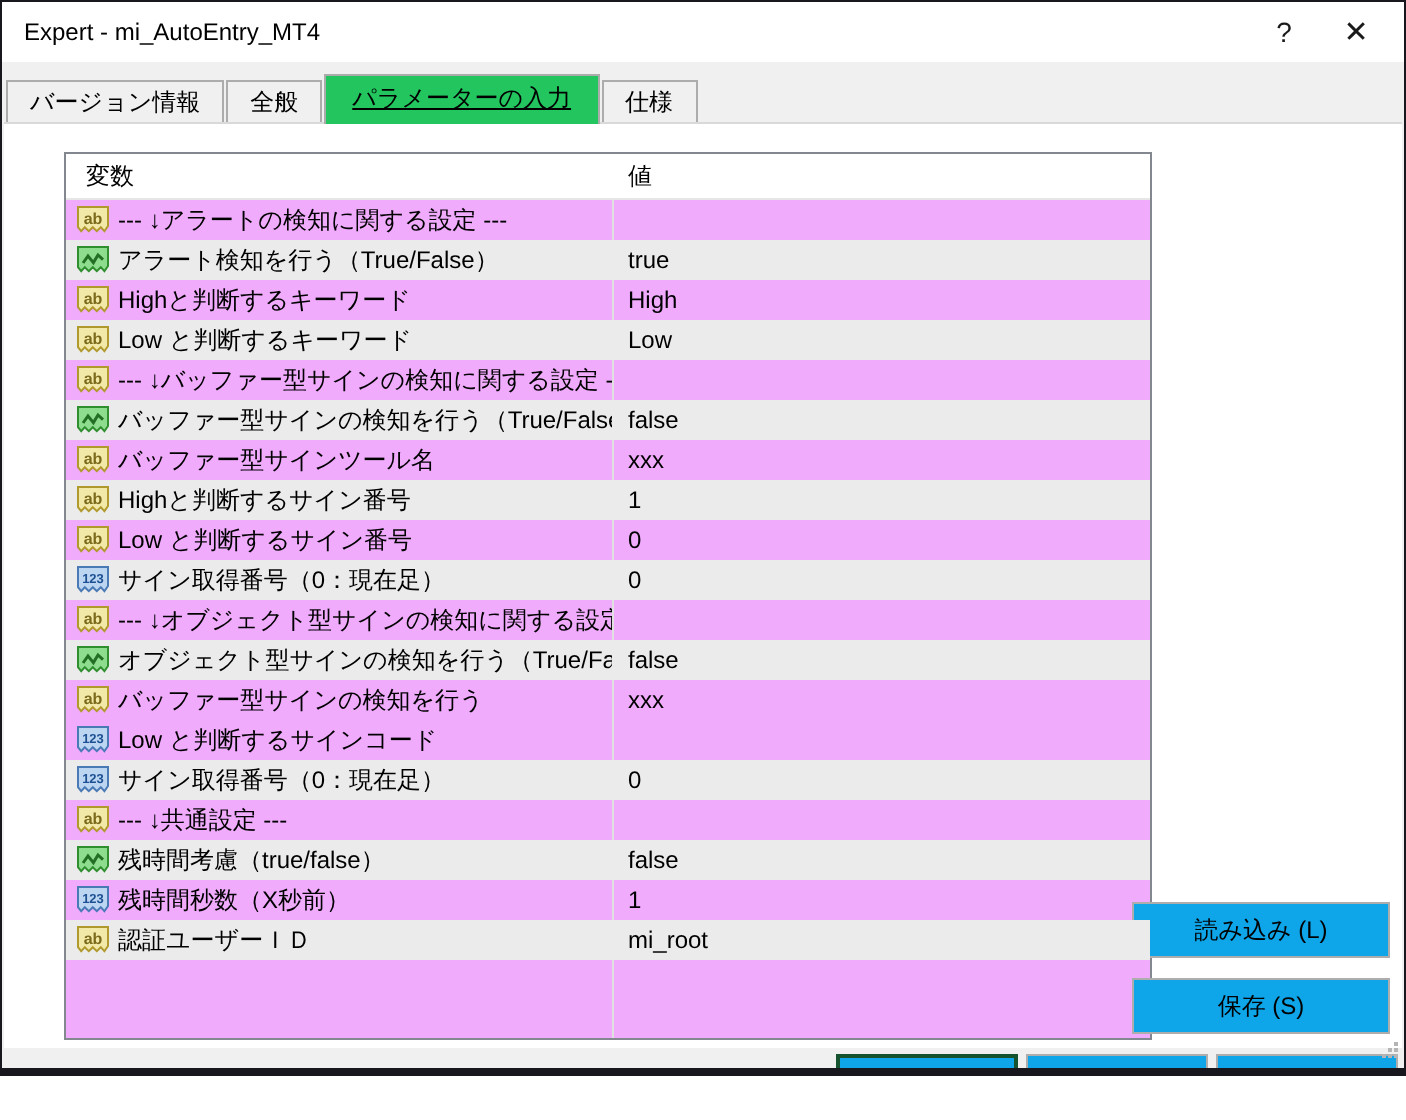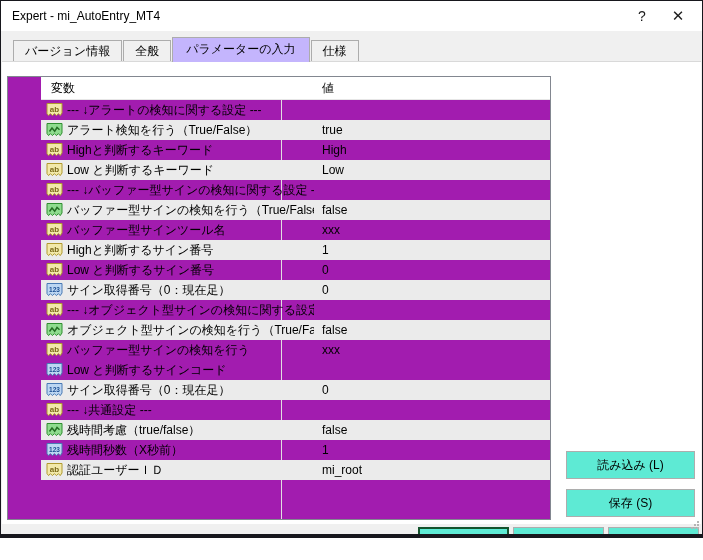--- a/index.html
+++ b/index.html
@@ -29,57 +29,57 @@
   .cap-btn {
     position: absolute; top: 0; width: 32px; height: 30px;
     display: flex; align-items: center; justify-content: center;
     font-size: 14px; color: #1a1a1a; background: transparent; border: none;
     cursor: default;
   }
   .cap-help  { right: 44px; }
   .cap-close { right: 8px; font-size: 15px; }
   
   .tabstrip {
-    position: absolute; left: 12px; top: 39px; height: 22px;
+    position: absolute; left: 2px; top: 39px; height: 22px;
     display: flex; align-items: flex-end;
   }
   .tab {
     height: 22px; line-height: 20px;
     padding: 0 11px;
     background: #f0f0f0;
     border: 1px solid #acacac;
     border-bottom: none;
     margin-right: 1px;
     font-size: 12px;
     position: relative;
     white-space: nowrap;
   }
   .tab.active {
     height: 25px; line-height: 23px;
     margin-top: -3px;
-    background: #c4b5fd;
+    background: #22c55e;
     border-color: #acacac;
     padding: 0 13px;
     z-index: 3;
+    text-decoration: underline;
   }
   
   .tabpage {
     position: absolute; left: 1px; right: 1px; top: 60px; height: 463px;
     background: #ffffff;
     border-top: 1px solid #d9d9d9;
     z-index: 1;
   }
   
   .ptable {
-    position: absolute; left: 5px; top: 14px;
+    position: absolute; left: 30px; top: 14px;
     width: 544px; height: 444px;
     border: 1px solid #828790;
-    background: #a21caf;
+    background: #f0abfc;
     overflow: hidden;
-    padding-left: 33px;
   }
   .pdivider {
     position: absolute; left: 273px; top: 0; bottom: 0; width: 1px;
     background: #e0e0e0; z-index: 0;
   }
   .phead {
     position: relative; height: 23px; line-height: 22px;
     background: #ffffff; border-bottom: 1px solid #e6e6e6;
     display: flex; z-index: 1;
   }
@@ -94,21 +94,21 @@
   .cell-icon {
     width: 26px; flex: none; display: flex;
     align-items: center; justify-content: center;
   }
   .cell-icon svg { display: block; }
   .cell-name { width: 247px; flex: none; overflow: hidden; }
   .cell-value { flex: 1; padding-left: 8px; overflow: hidden; }
   
   .btn {
     position: absolute;
-    background: #5eead4;
+    background: #0ea5e9;
     border: 1px solid #adadad;
     font-family: "Liberation Sans", "DejaVu Sans", sans-serif;
     font-size: 12px; color: #000;
     cursor: default;
   }
   .btn-load { left: 564px; top: 389px; width: 129px; height: 28px; }
   .btn-save { left: 564px; top: 427px; width: 129px; height: 28px; }
   .btn-ok     { left: 417px; top: 526px; width: 91px; height: 26px; border: 2px solid #14532d; padding-left: 40px; }
   .btn-cancel { left: 512px; top: 526px; width: 91px; height: 26px; }
   .btn-reset  { left: 607px; top: 526px; width: 91px; height: 26px; }

